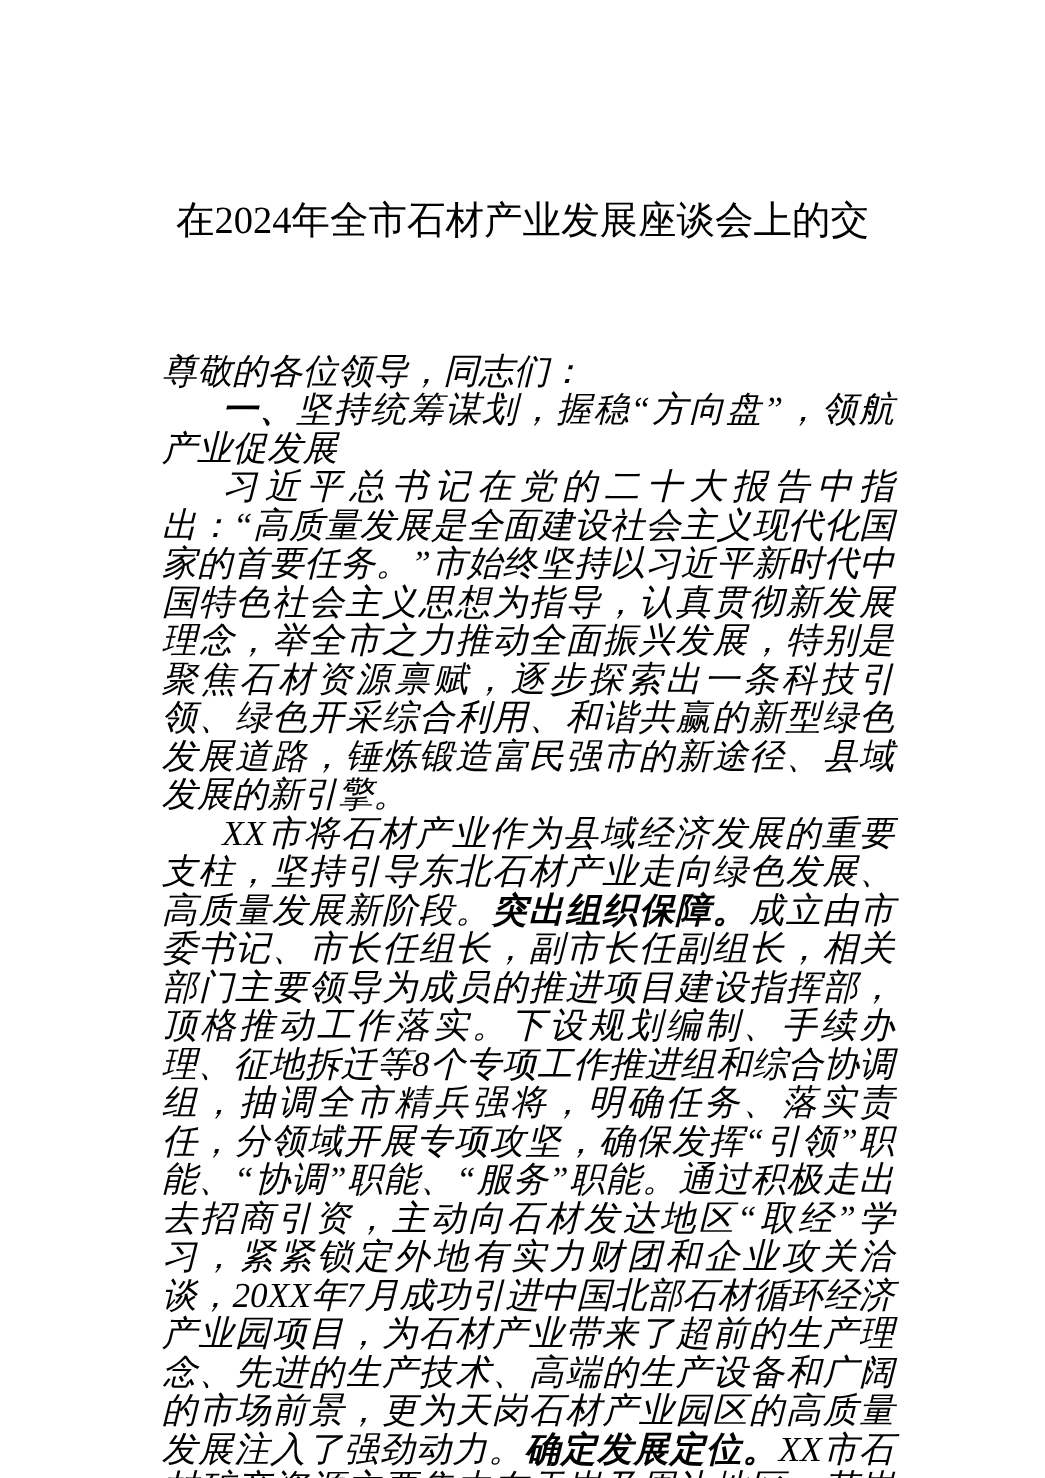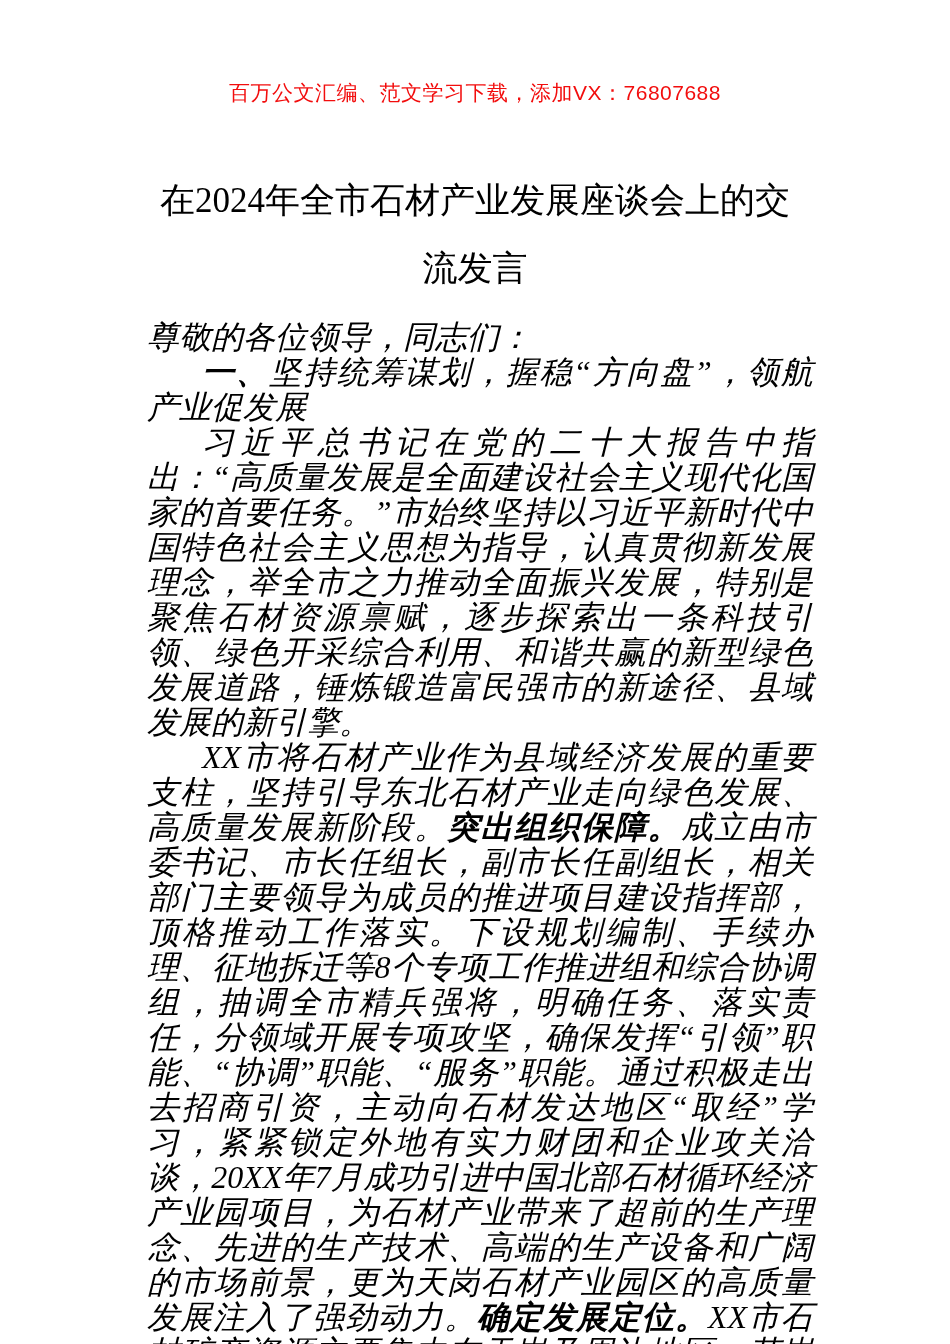--- a/index.html
+++ b/index.html
@@ -64,25 +64,23 @@
     text-indent: 0;
   }
   .doc-body span.bold {
     font-weight: 700;
   }
 </style>
 </head>
 <body>
 
 <div class="page">
-  <div class="red-header" style="color: rgb(242, 13, 13);">百万公文汇编、范文学习下载，添加VX：76807688</div>
 
   <h1 class="title">
     <span class="title-line">在2024年全市石材产业发展座谈会上的交</span>
-    <span class="title-line">流发言</span>
   </h1>
 
   <div class="doc-body" style="color: rgb(0, 0, 0);">
       <p class="para no-indent"><span class="">尊敬的各位领导，同志们：</span></p>
       <p class="para"><span class="bold">一、</span><span class="">坚持统筹谋划，握稳“方向盘”，领航产业促发展</span></p>
       <p class="para"><span class="">习近平总书记在党的二十大报告中指出：“高质量发展是全面建设社会主义现代化国家的首要任务。”市始终坚持以习近平新时代中国特色社会主义思想为指导，认真贯彻新发展理念，举全市之力推动全面振兴发展，特别是聚焦石材资源禀赋，逐步探索出一条科技引领、绿色开采综合利用、和谐共赢的新型绿色发展道路，锤炼锻造富民强市的新途径、县域发展的新引擎。</span></p>
       <p class="para"><span class="">XX市将石材产业作为县域经济发展的重要支柱，坚持引导东北石材产业走向绿色发展、高质量发展新阶段。</span><span class="bold">突出组织保障。</span><span class="">成立由市委书记、市长任组长，副市长任副组长，相关部门主要领导为成员的推进项目建设指挥部，顶格推动工作落实。下设规划编制、手续办理、征地拆迁等8个专项工作推进组和综合协调组，抽调全市精兵强将，明确任务、落实责任，分领域开展专项攻坚，确保发挥“引领”职能、“协调”职能、“服务”职能。通过积极走出去招商引资，主动向石材发达地区“取经”学习，紧紧锁定外地有实力财团和企业攻关洽谈，20XX年7月成功引进中国北部石材循环经济产业园项目，为石材产业带来了超前的生产理念、先进的生产技术、高端的生产设备和广阔的市场前景，更为天岗石材产业园区的高质量发展注入了强劲动力。</span><span class="bold">确定发展定位。</span><span class="">XX市石材矿产资源主要集中在天岗及周边地区，花岗岩石材资源储量十分丰富，质</span></p>
     </div>
 </div>
 

